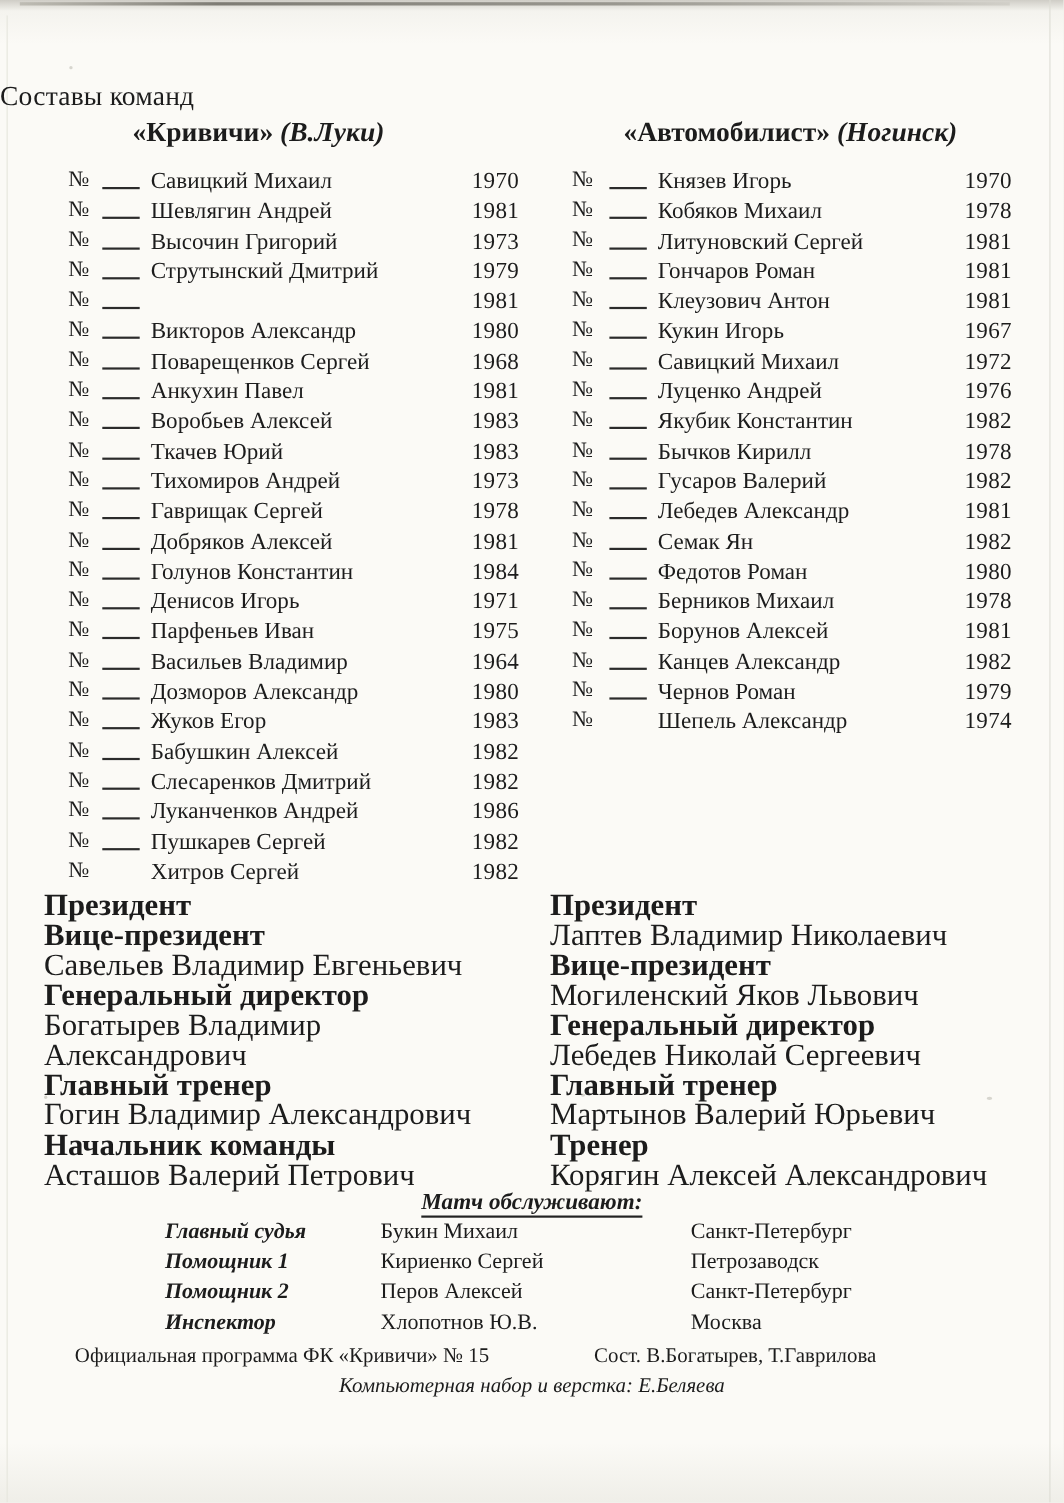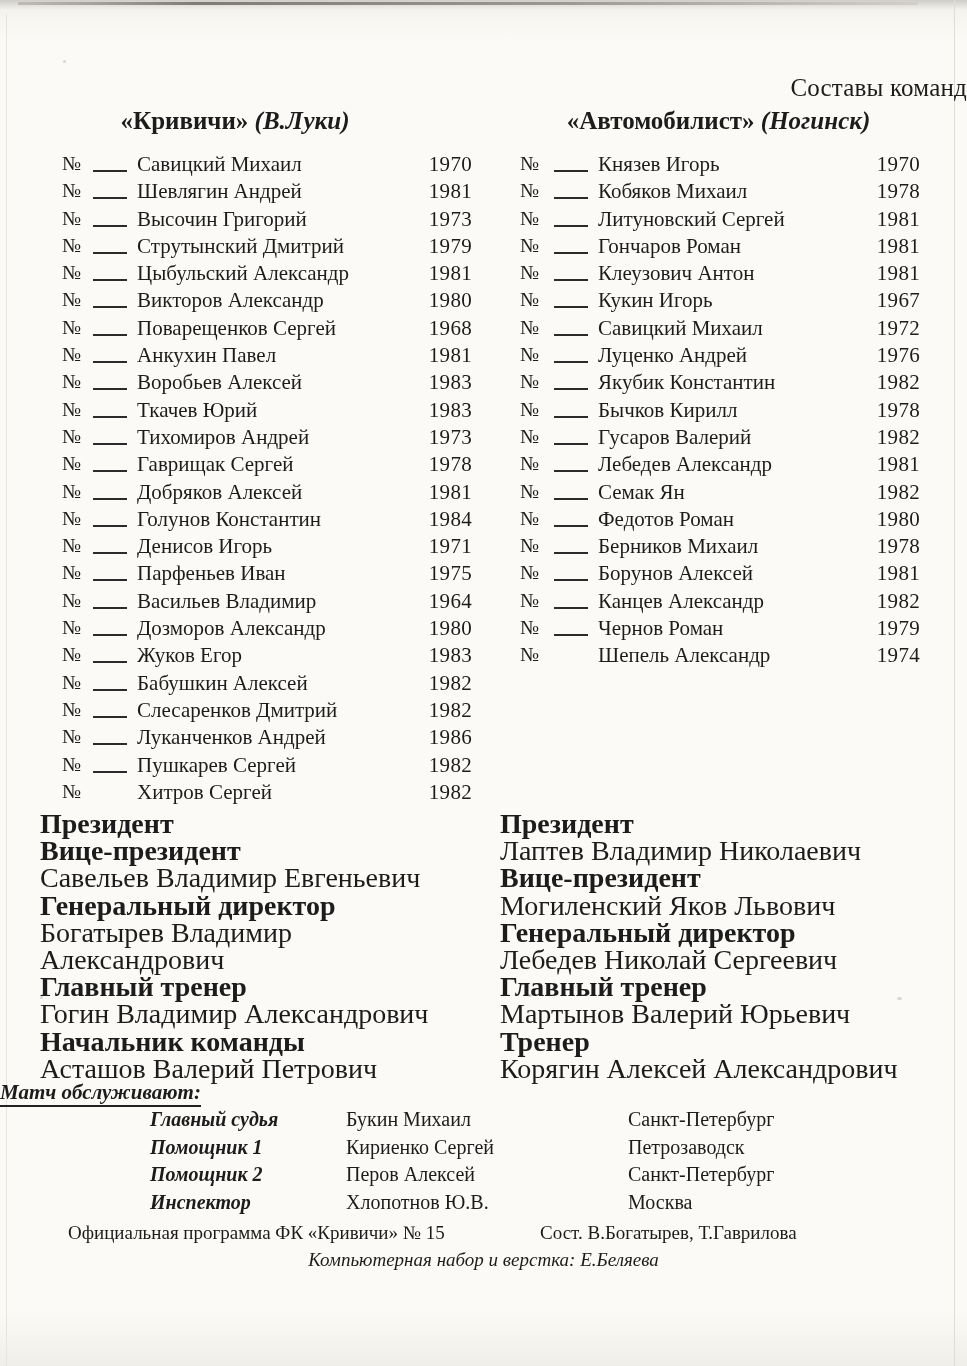--- a/index.html
+++ b/index.html
@@ -17,21 +17,21 @@
       linear-gradient(180deg,#cfcdc6 0px,#f4f3ee 10px,#fbfaf6 40px,#fbfaf6 96%,#efeee8 100%);
   }
   .edge-top{position:absolute;left:18px;top:2px;width:900px;height:3px;
     background:linear-gradient(90deg,#b9b7ae,#6d6b63 20%,#8d8b83 60%,#cfcdc6);opacity:.85;}
   .edge-right{position:absolute;right:12px;top:0;bottom:0;width:1px;background:#ddddd5;}
   .edge-left{position:absolute;left:6px;top:14px;bottom:0;width:1px;background:#e6e5dd;}
   .sheet{position:absolute;left:0;top:0;width:967px;height:1366px;}
 
   .title{
     position:absolute;left:0;right:0;top:74px;
-    text-align:right;font-size:25px;letter-spacing:.2px;
+    text-align:left;font-size:25px;letter-spacing:.2px;
   }
   .teamhead{position:absolute;top:107px;font-size:25px;font-weight:bold;}
   .teamhead .city{font-style:italic;}
   .teamhead.left{left:0;width:470px;text-align:center;}
   .teamhead.right{left:470px;width:497px;text-align:center;}
 
   .roster{position:absolute;top:152px;}
   .roster.left{left:62px;width:410px;}
   .roster.right{left:520px;width:400px;}
   .prow{position:relative;height:27.3px;font-size:21px;white-space:nowrap;}
@@ -43,21 +43,21 @@
   .roster.right .pname{left:78px;}
   .roster.right .blank{left:34px;}
 
   .staff{position:absolute;top:810px;font-size:28px;line-height:27.2px;text-align:left;}
   .staff.left{left:40px;width:440px;}
   .staff.right{left:500px;width:450px;}
   .staff .role{font-weight:bold;}
   .staff .person{font-weight:normal;}
 
   .officials-title{
-    position:absolute;left:0;right:0;top:1080px;
+    position:absolute;left:0;right:0;top:1080px;text-align:center;
     font-size:21px;font-weight:bold;font-style:italic;
   }
   .officials-title span{border-bottom:2px solid #222;padding-bottom:1px;}
   .officials{position:absolute;left:150px;top:1108px;width:700px;font-size:20px;}
   .orow{position:relative;height:27.5px;white-space:nowrap;}
   .orole{position:absolute;left:0;top:0;font-weight:bold;font-style:italic;}
   .oname{position:absolute;left:196px;top:0;}
   .ocity{position:absolute;left:478px;top:0;}
 
   .footer1{position:absolute;left:0;right:0;top:1222px;font-size:19px;}
@@ -111,21 +111,20 @@
         </div>
         <div class="prow">
           <span class="no">№</span>
           <span class="blank"></span>
           <span class="pname">Струтынский Дмитрий</span>
           <span class="pyear">1979</span>
         </div>
         <div class="prow">
           <span class="no">№</span>
           <span class="blank"></span>
-          <span class="pname">Цыбульский Александр</span>
           <span class="pyear">1981</span>
         </div>
         <div class="prow">
           <span class="no">№</span>
           <span class="blank"></span>
           <span class="pname">Викторов Александр</span>
           <span class="pyear">1980</span>
         </div>
         <div class="prow">
           <span class="no">№</span>

